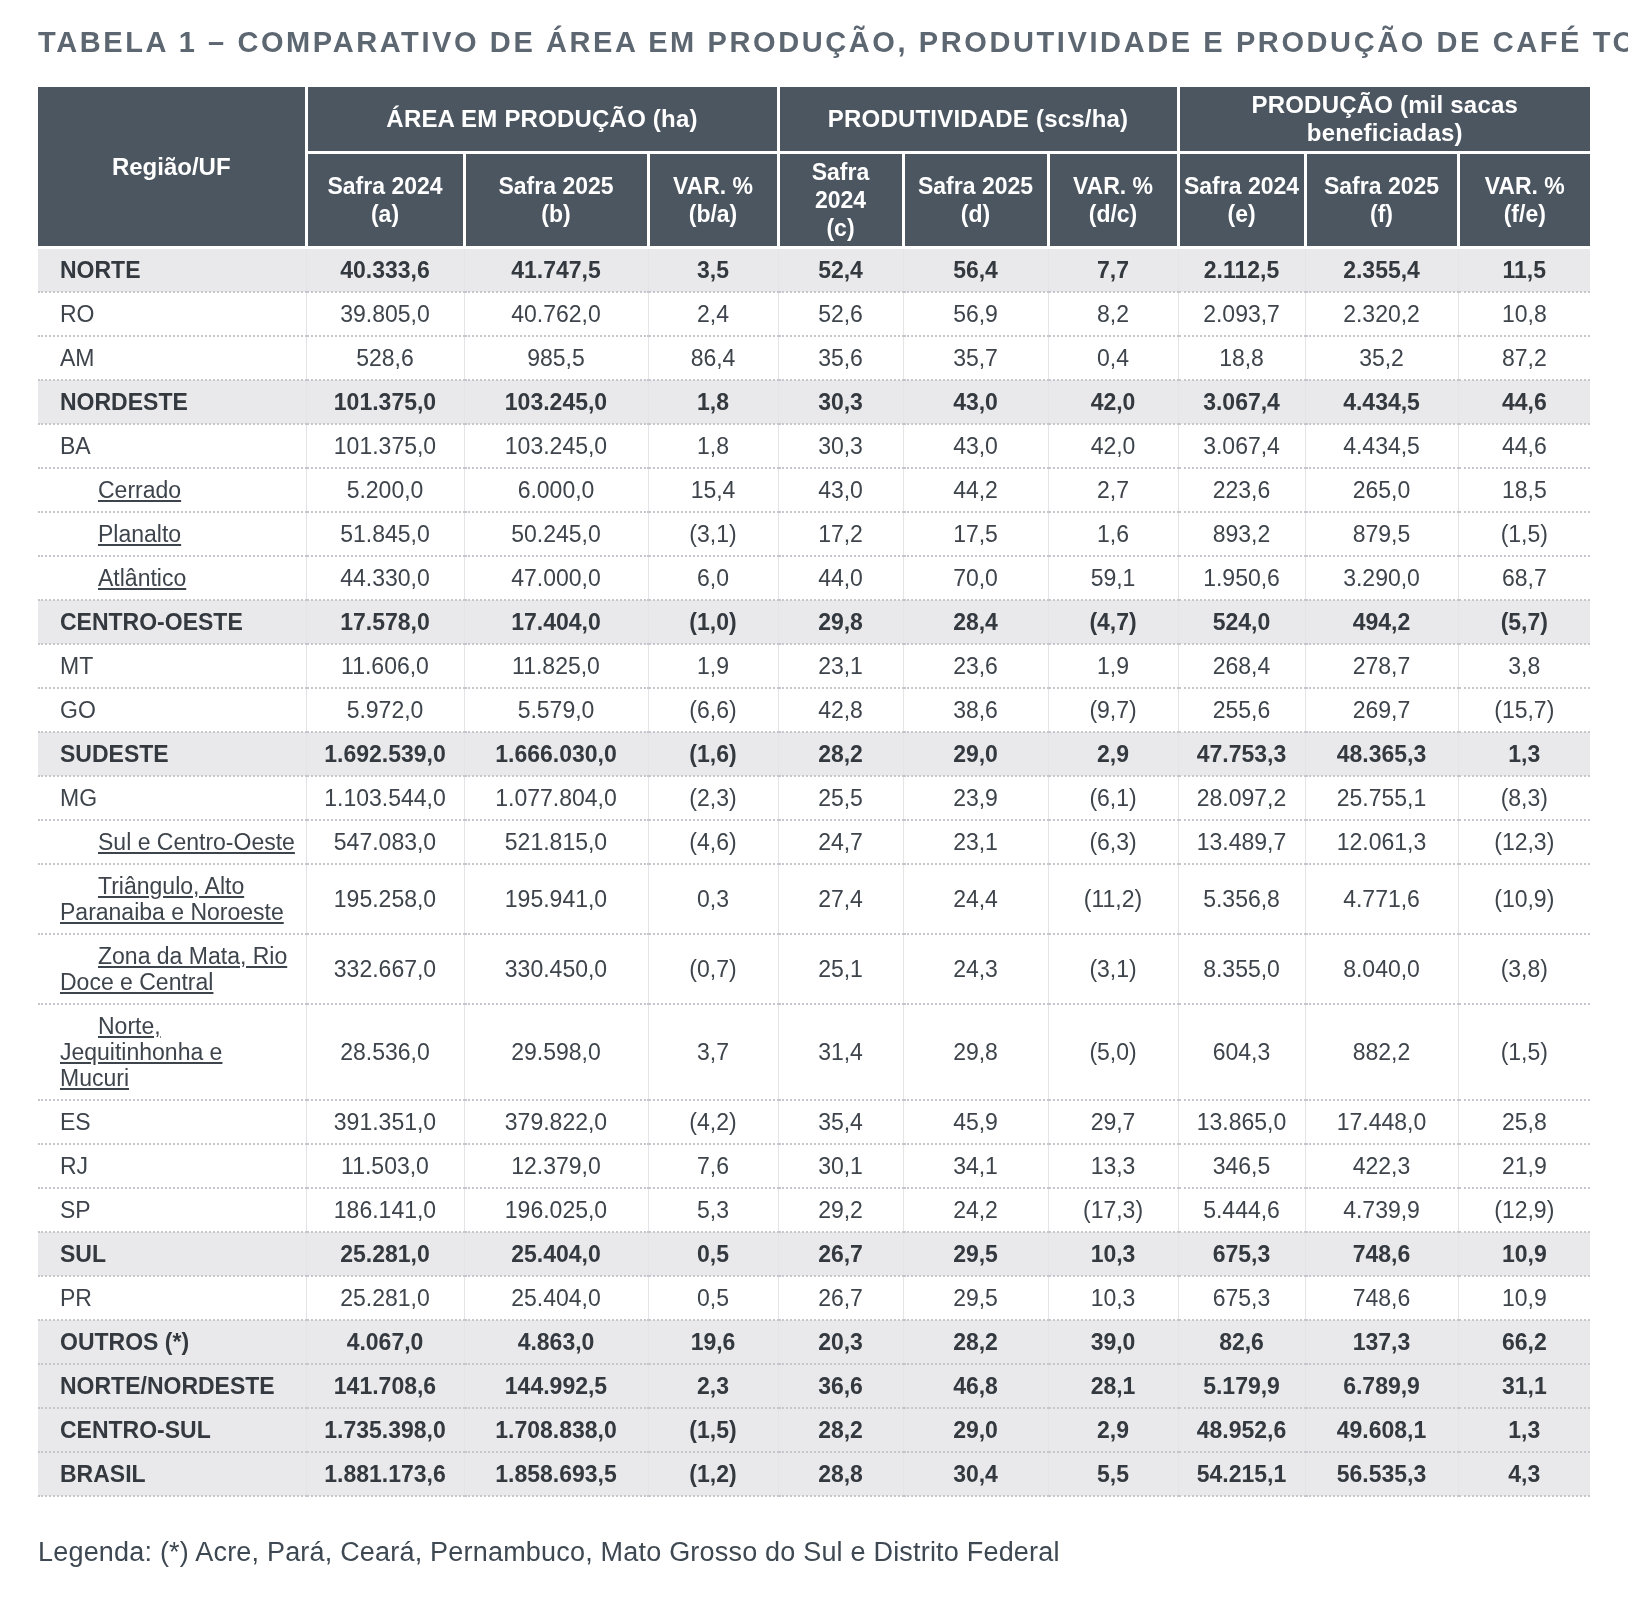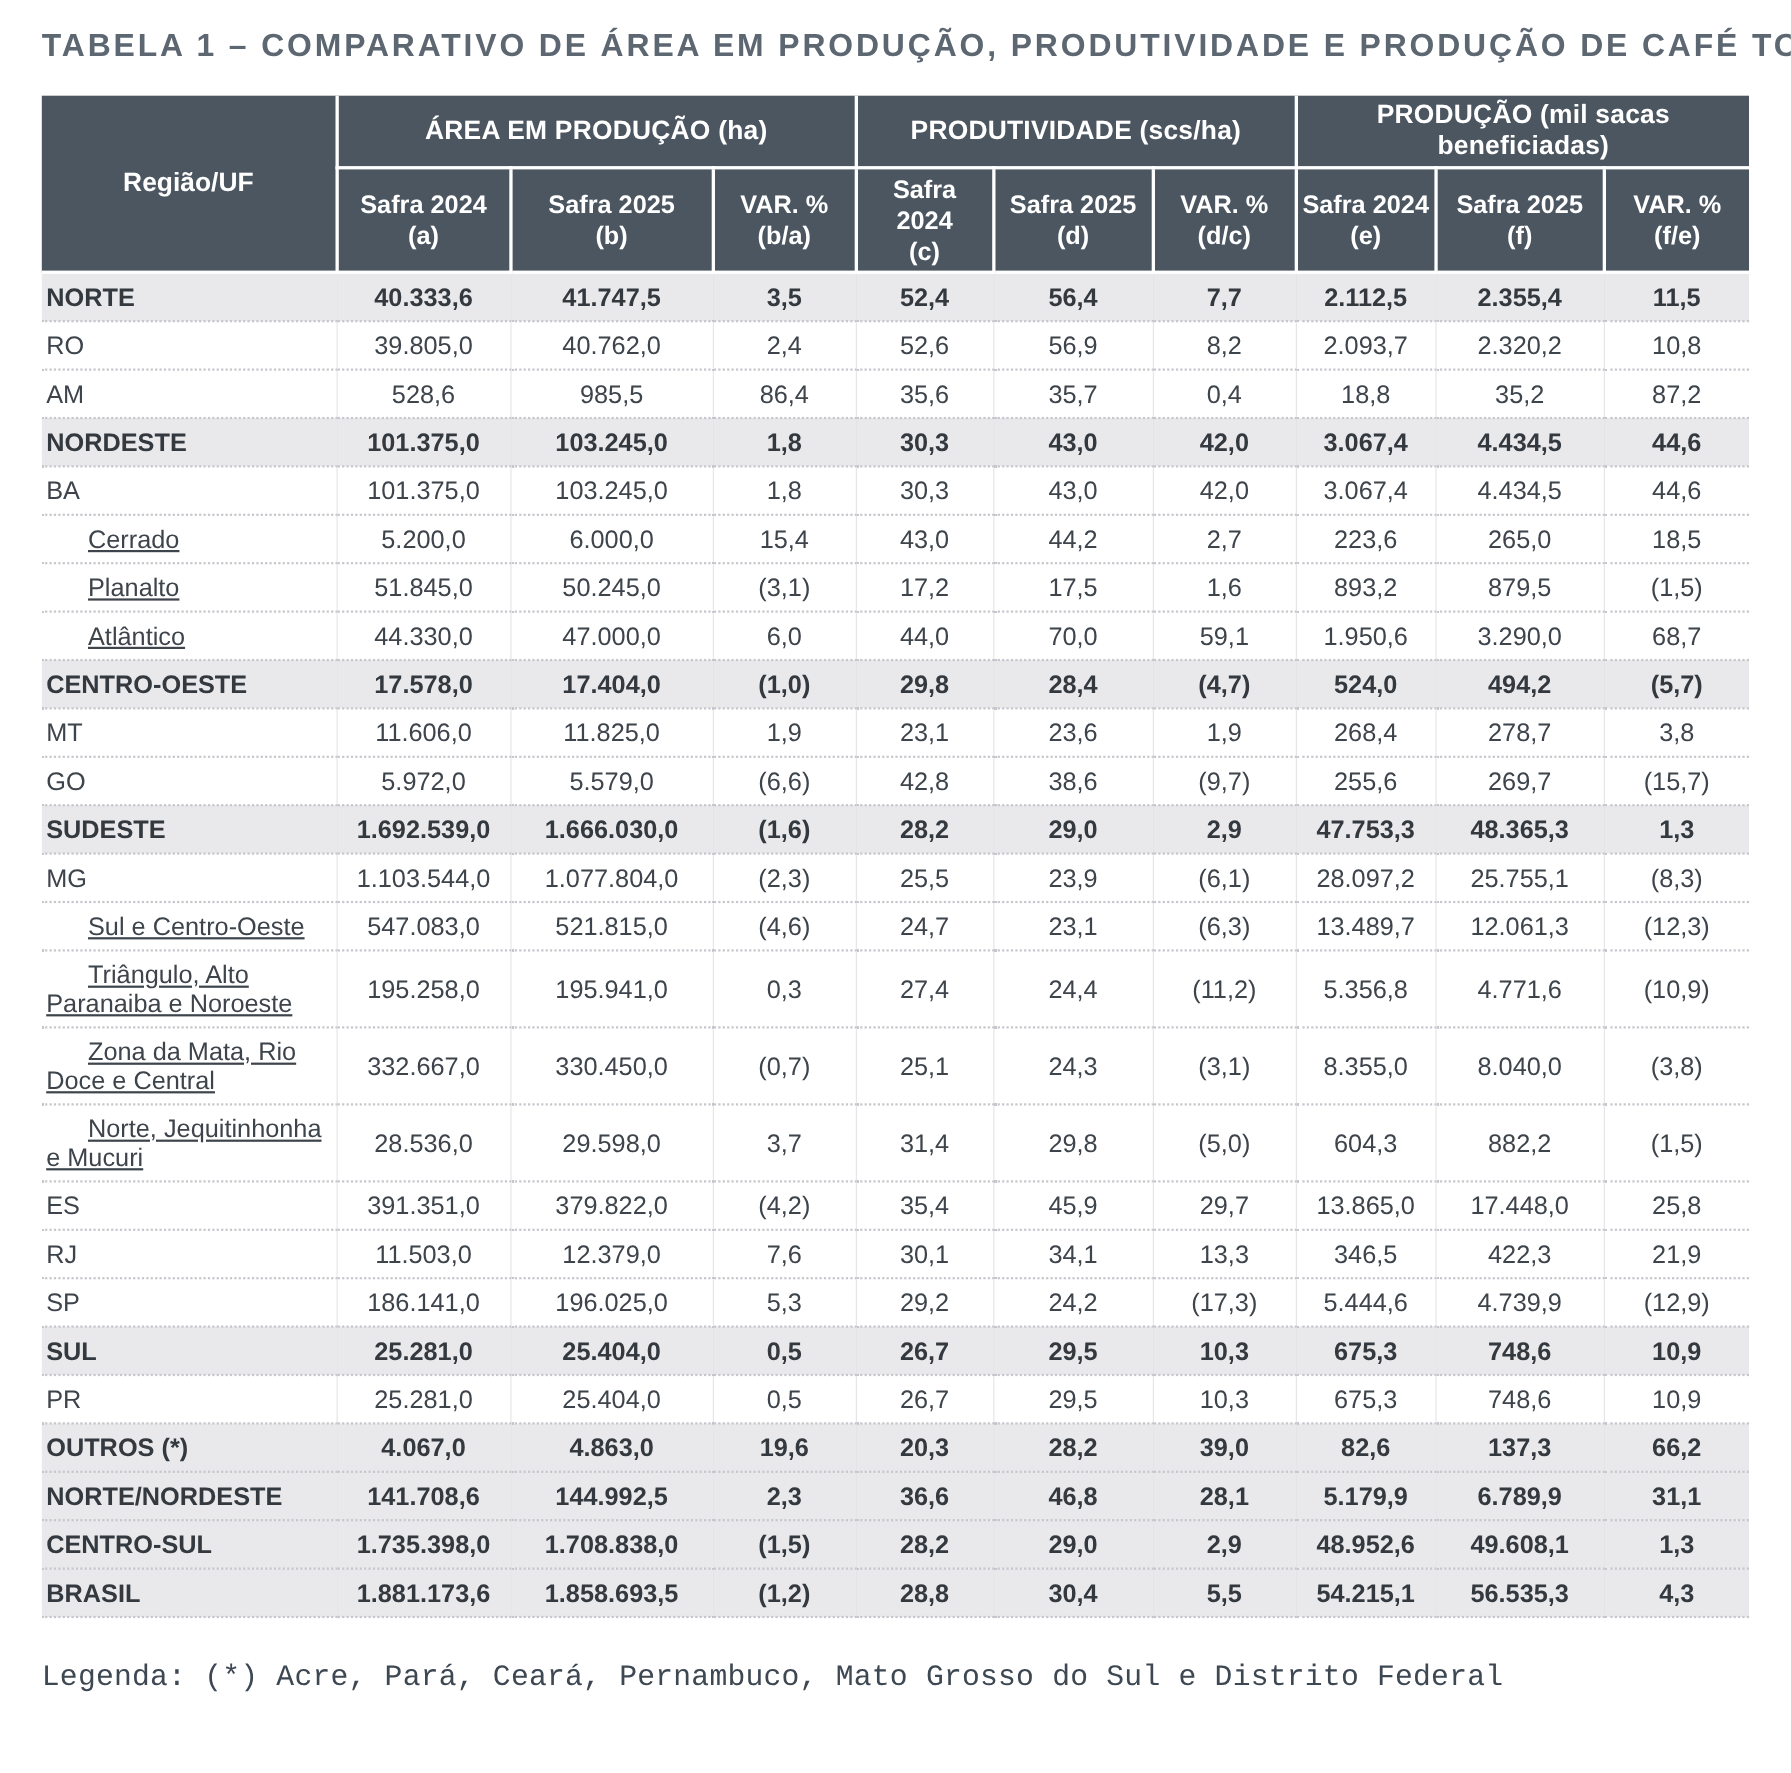--- a/index.html
+++ b/index.html
@@ -48,39 +48,38 @@
     color:#3E444B;
     text-align:center;
     padding:8px 8px;
     line-height:26px;
     border-top:2px dotted #C6C6CC;
     border-left:1px solid #E4E4E7;
     vertical-align:middle;
   }
   tbody td.label{
     text-align:left;
-    padding-left:4px;
+    padding-left:22px;
     border-left:0;
   }
   tbody tr.region td{
     background:var(--region-row-bg,#E9E9EB);
     font-weight:700;
     color:#33393F;
   }
   tbody tr.sub td.label{text-indent:38px;text-decoration:underline;}
   tbody tr:last-child td{border-bottom:2px dotted #C6C6CC;}
 
   
   .legend{
     margin-top:40px;
     font-size:27px;
     color:#3E4852;
     font-weight:500;
     letter-spacing:.2px;
-    font-family:Liberation Mono, monospace;
   }
 </style>
 </head>
 <body>
 
 <div class="page">
 
   <div class="title-block">
     <div class="title-line">TABELA 1 – COMPARATIVO DE ÁREA EM PRODUÇÃO, PRODUTIVIDADE E PRODUÇÃO DE CAFÉ TOTAL</div>
   </div>

